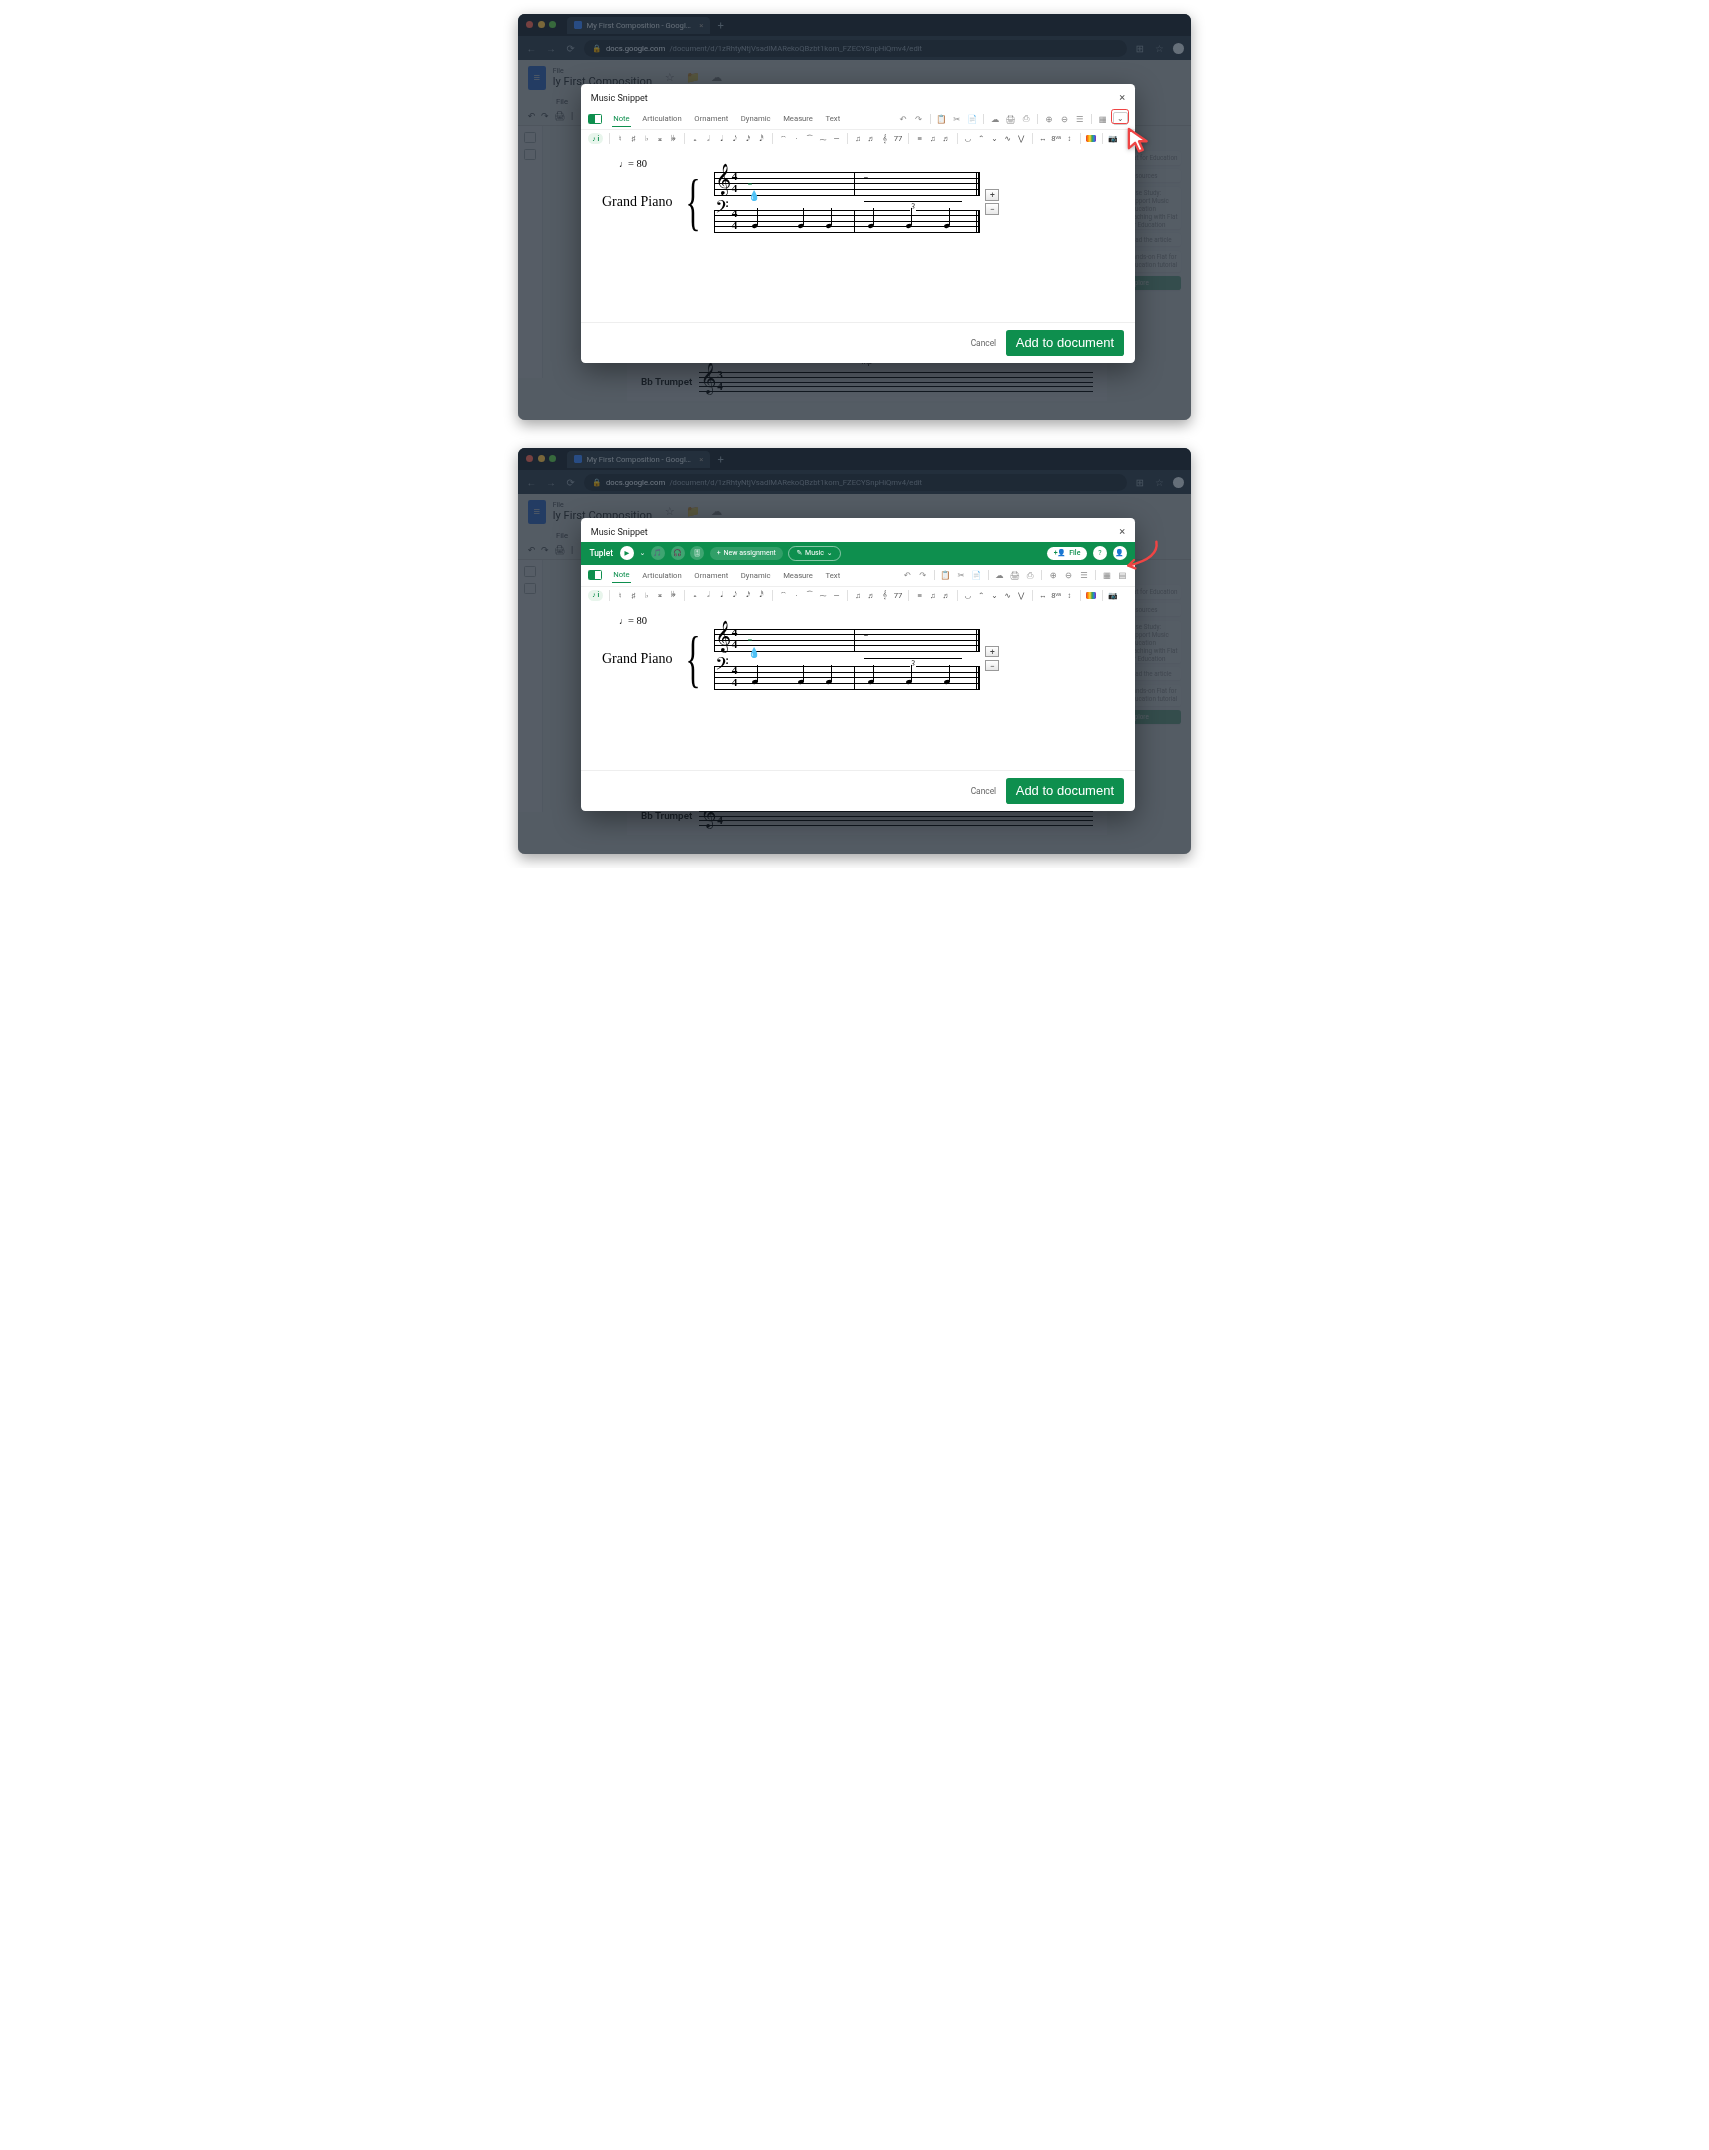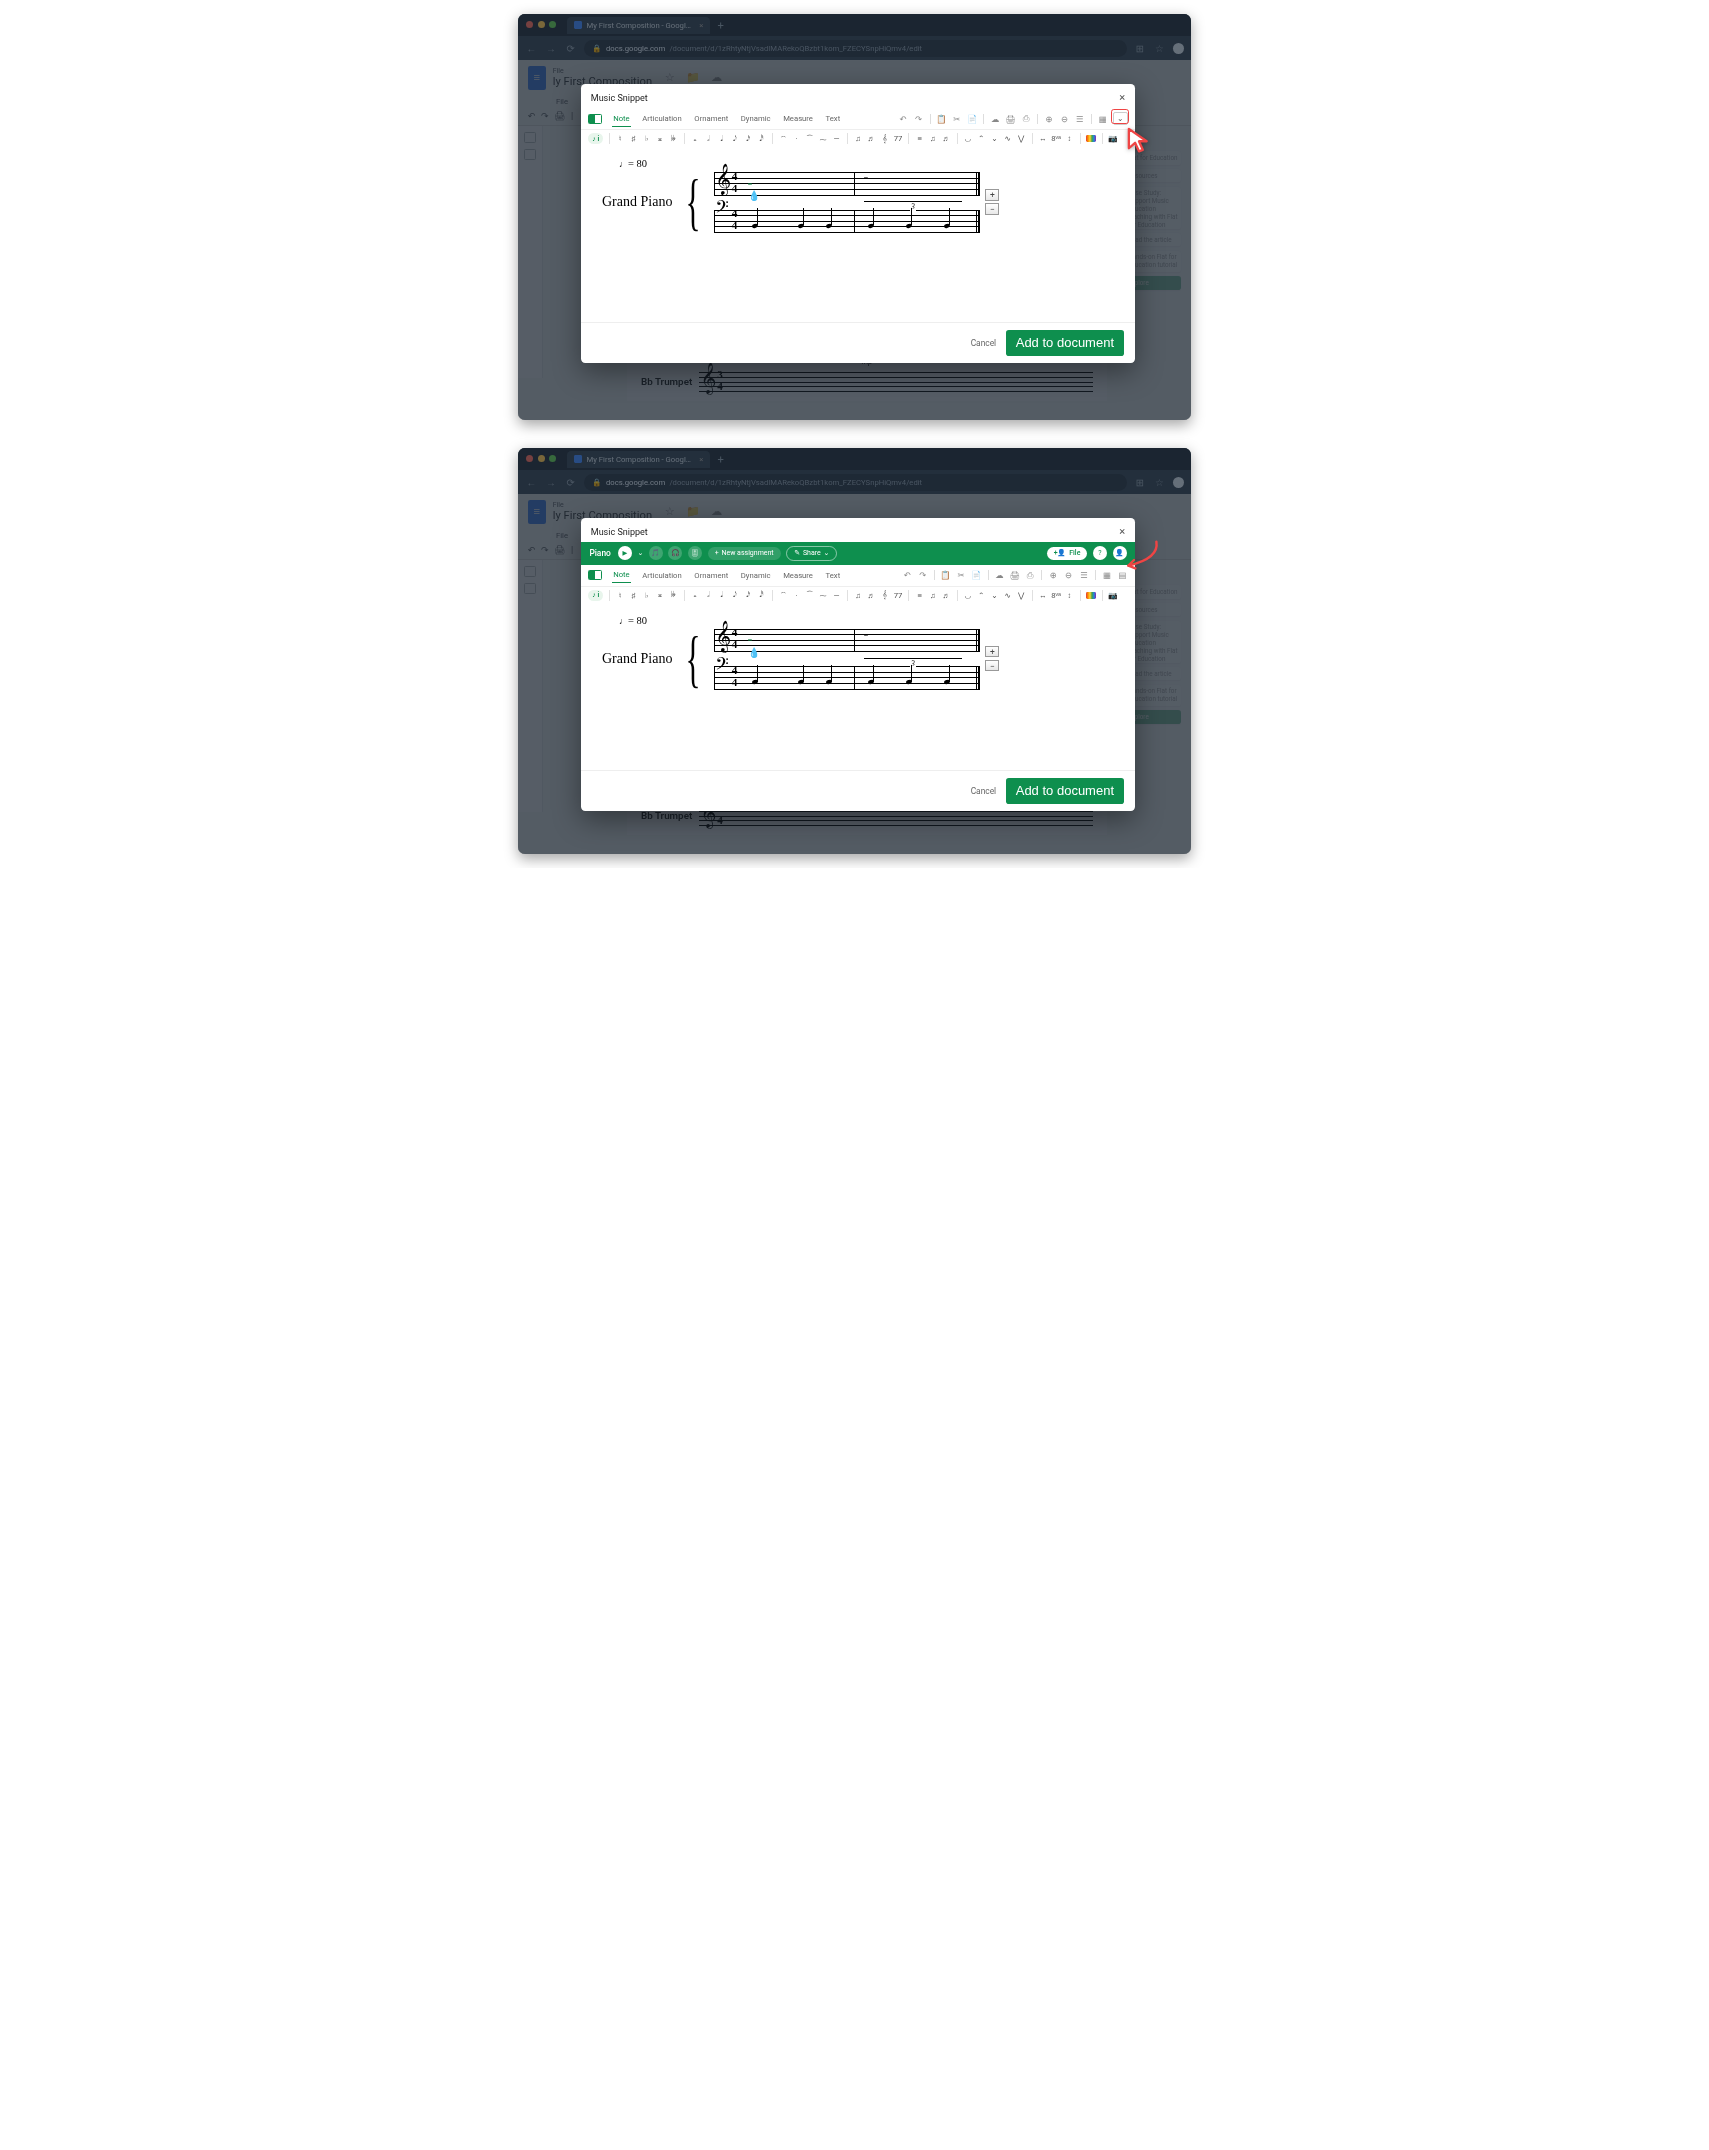--- a/index.html
+++ b/index.html
@@ -447,28 +447,28 @@
       </div>
     </div>
     <div class="dim"></div>
 
     <div class="modal" style="bottom:43px;">
       <div class="modal-hdr">
         <span>Music Snippet</span>
         <span class="close-x">×</span>
       </div>
       <div class="greenbar">
-        <span class="gb-title">Piano</span>
+        <span class="gb-title">Tuplet</span>
         <span class="gb-play">▶</span>
         <span class="gb-chev">⌄</span>
         <span class="gb-circ">🎵</span>
         <span class="gb-circ">🎧</span>
         <span class="gb-circ">🎚</span>
         <span class="gb-pill fill">+ <span>New assignment</span></span>
-        <span class="gb-pill">✎ <span>Share</span> ⌄</span>
+        <span class="gb-pill">✎ <span>Music</span> ⌄</span>
         <span class="gb-spacer"></span>
         <span class="gb-share">+👤 <span>File</span></span>
         <span class="gb-circ" style="background:#fff;color:#0e8f4e;">?</span>
         <span class="gb-circ" style="background:#fff;color:#0e8f4e;">👤</span>
       </div>
       <div class="mtabs">
         <span class="piano-ico"></span>
         <span class="mtab active">Note</span>
         <span class="mtab">Articulation</span>
         <span class="mtab">Ornament</span>

